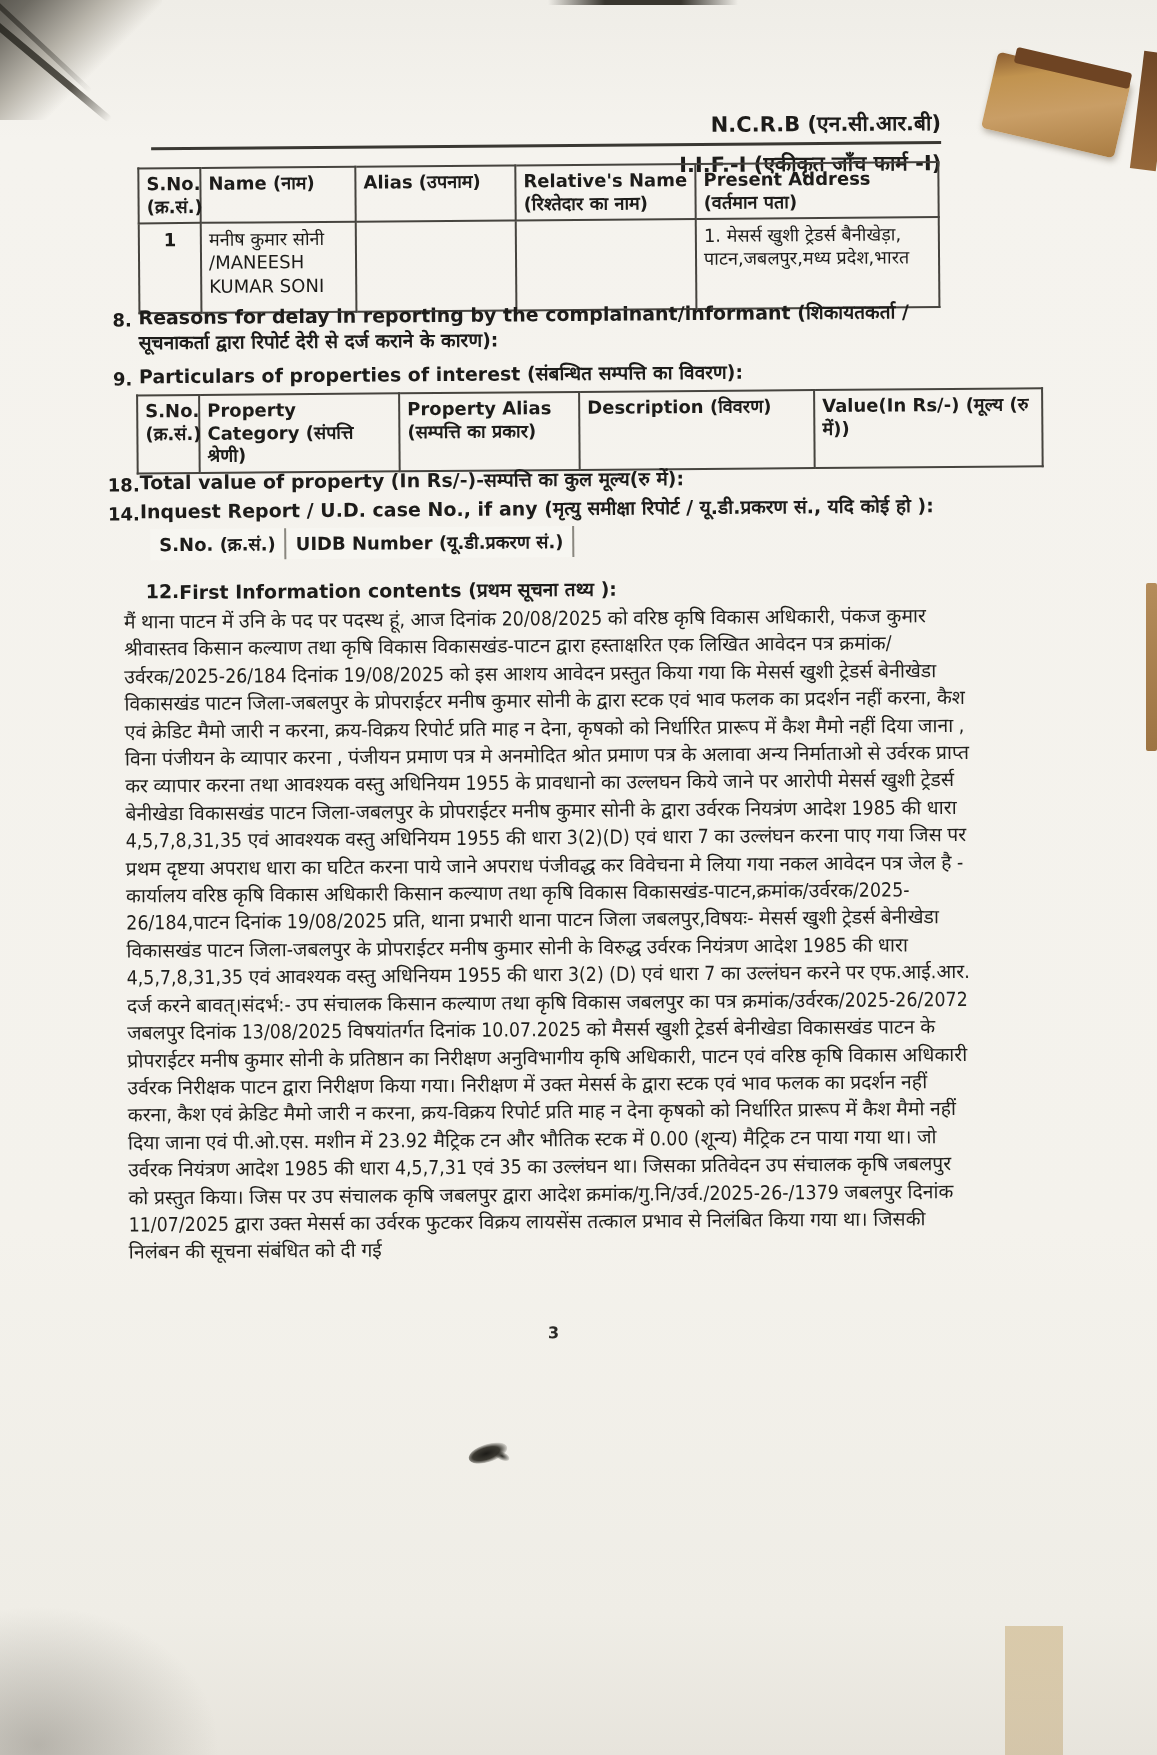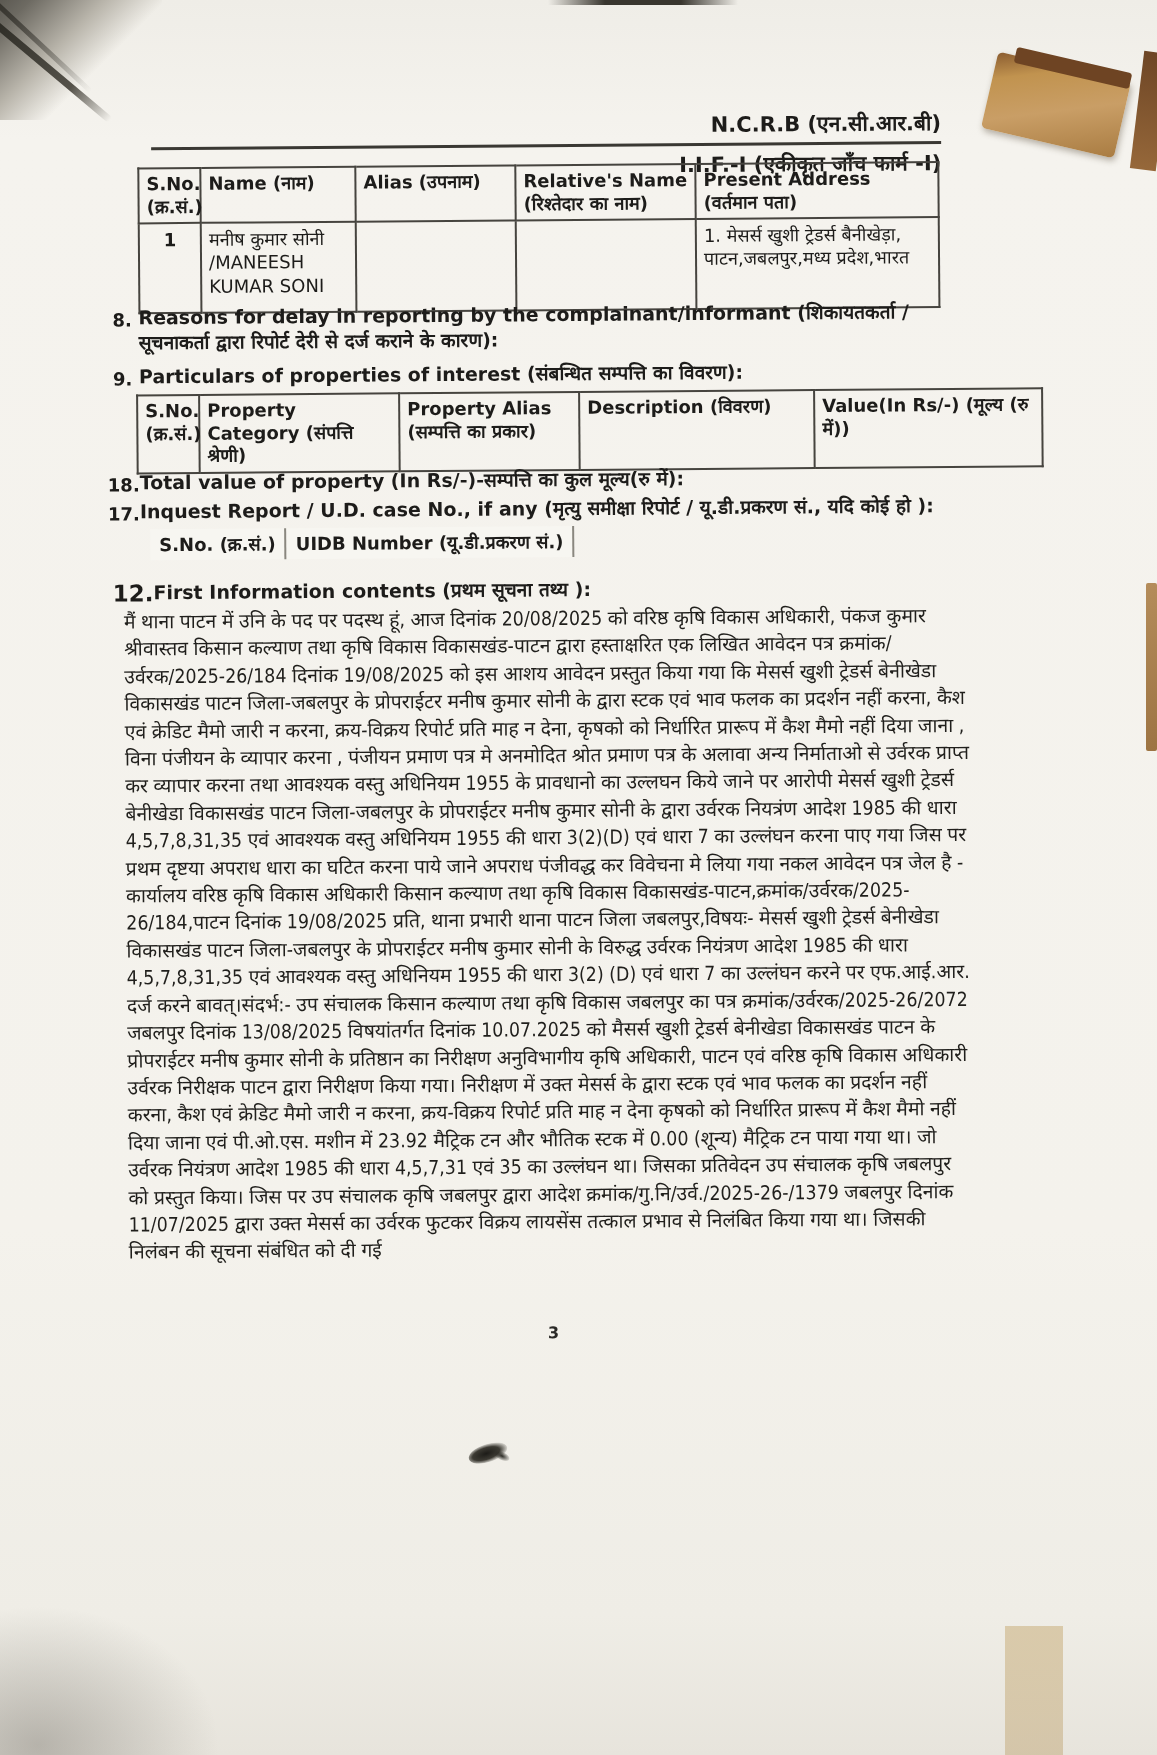--- a/index.html
+++ b/index.html
@@ -50,21 +50,21 @@
   .t-prop{position:absolute;top:390px;left:133px;width:905px;}
   .t-prop th{height:58px;}
   .item{position:absolute;display:flex;align-items:flex-start;}
   .item-num{font-weight:bold;font-size:18px;flex:0 0 auto;padding-top:4px;min-width:26px;}
   .item-label{font-weight:bold;font-size:19px;line-height:1.32;}
   .i8{top:301px;left:110px;width:860px;}
   .i9{top:360px;left:110px;width:860px;}
   .i10{top:466px;left:104px;width:880px;}
   .i11{top:495px;left:104px;width:880px;}
   .i12{top:576px;left:108px;width:880px;}
-  .i12 .item-num{min-width:0;padding-top:0;font-size:23px;}
+  .i12 .item-num{min-width:0;padding-top:0;font-size:19px;margin-left:33px;}
   .uidb-row{position:absolute;top:525px;left:146px;display:flex;background:#f7f6f1;
     border-right:2px solid #8a877f;}
   .uidb-cell{font-weight:bold;font-size:18px;padding:3px 9px 4px 9px;}
   .uidb-cell.first{border-right:2px solid #8a877f;}
   .fir-body{position:absolute;top:604px;left:119px;width:848px;
     font-size:19.4px;line-height:27.4px;color:#201f1c;text-align:left;
     font-stretch:condensed;}
   .page-num{position:absolute;top:1322px;left:119px;width:848px;text-align:center;
     font-size:16px;font-weight:bold;color:#2a2926;}
 </style>
@@ -149,21 +149,21 @@
         </tr>
       </thead>
     </table>
 
     <div class="item i10">
       <span class="item-num">18.</span>
       <span class="item-label">Total value of property (In Rs/-)-सम्पत्ति का कुल मूल्य(रु में):</span>
     </div>
 
     <div class="item i11">
-      <span class="item-num">17.</span>
+      <span class="item-num">14.</span>
       <span class="item-label">Inquest Report / U.D. case No., if any (मृत्यु समीक्षा रिपोर्ट / यू.डी.प्रकरण सं., यदि कोई हो ):</span>
     </div>
 
     <div class="uidb-row">
       <span class="uidb-cell first">S.No. (क्र.सं.)</span>
       <span class="uidb-cell">UIDB Number (यू.डी.प्रकरण सं.)</span>
     </div>
 
     <div class="item i12">
       <span class="item-num">12.</span>

